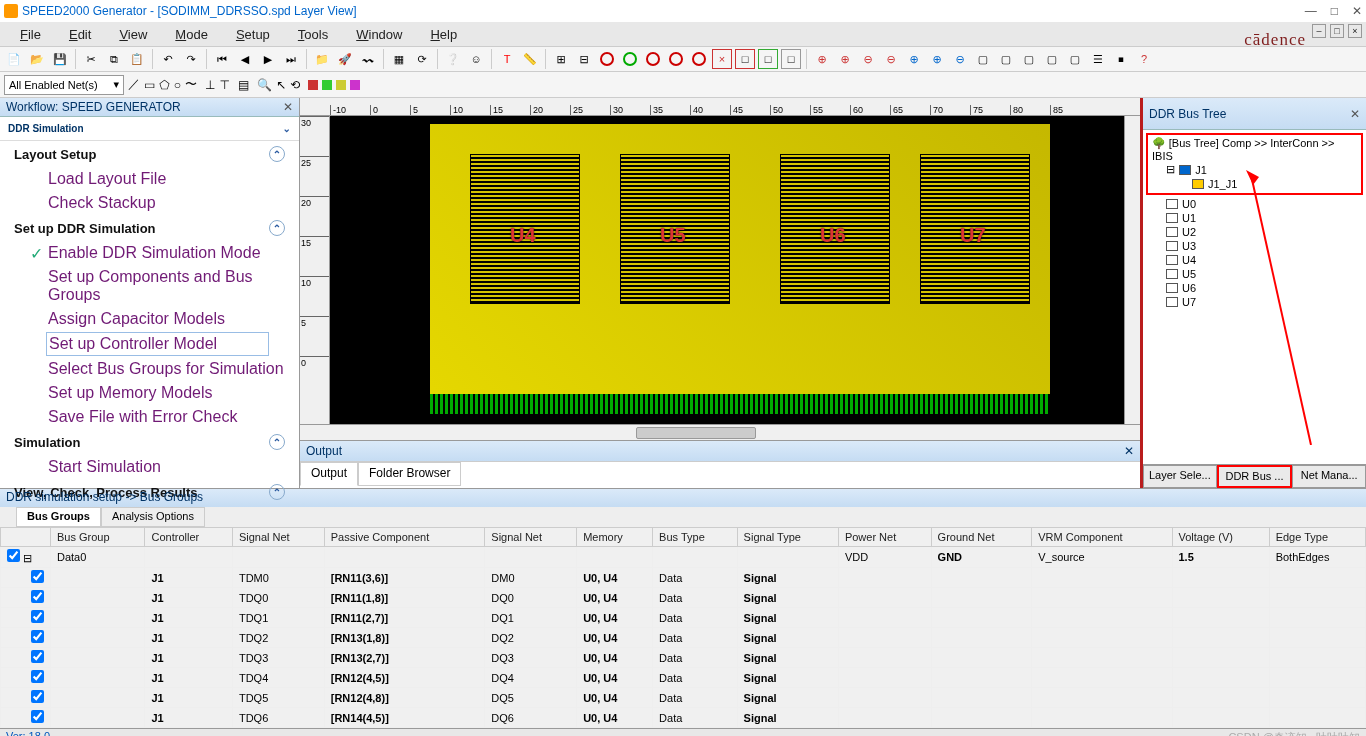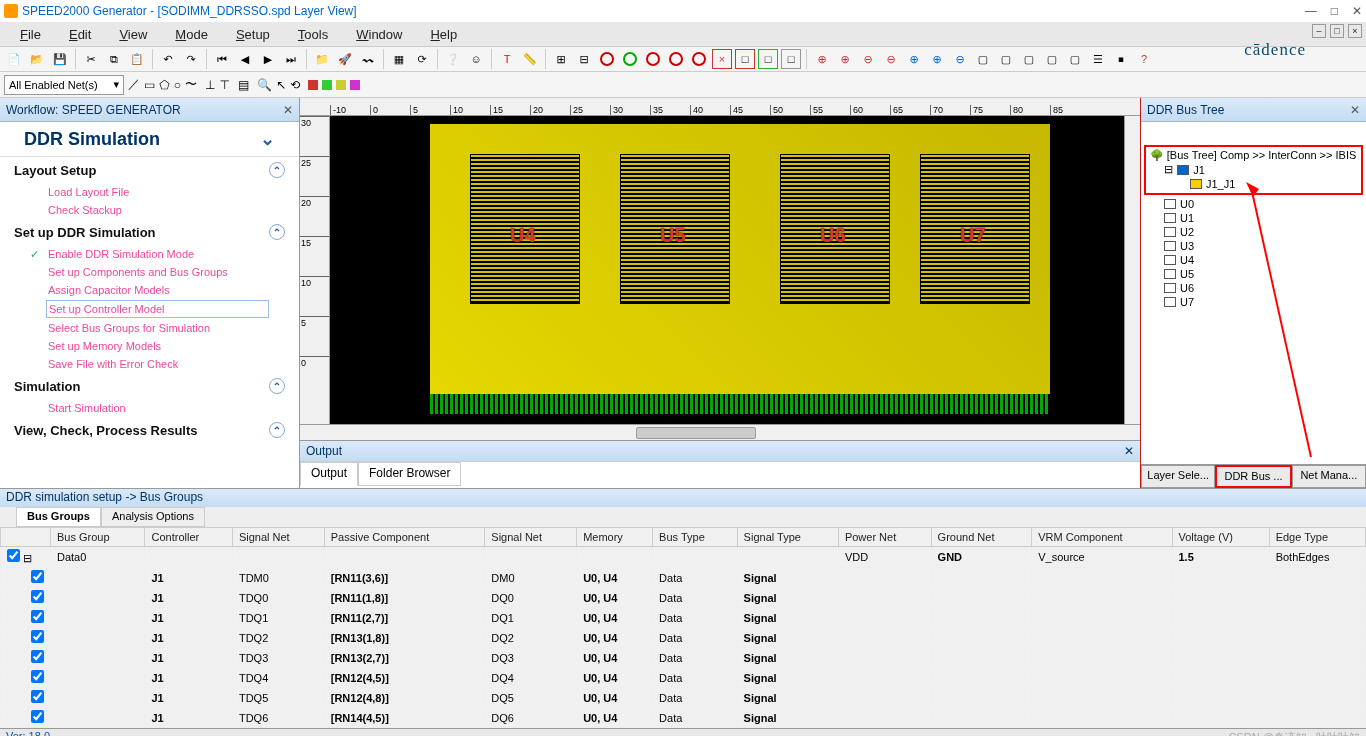--- a/index.html
+++ b/index.html
@@ -6,62 +6,62 @@
 html, body { width: 1366px; height: 736px; overflow: hidden; background: #f0f0f0; font-size: 12px; }
 
 .title-bar { height: 22px; background: #fff; display: flex; align-items: center; padding: 0 4px; color: #0066cc; font-size: 12px; }
 .title-bar .icon { width: 14px; height: 14px; background: #ff9900; border-radius: 2px; margin-right: 4px; }
 .win-ctrl { margin-left: auto; display: flex; gap: 14px; color: #555; }
 .win-ctrl span { cursor: pointer; }
 
 .menu-bar { height: 24px; background: #e8e8e8; display: flex; align-items: center; padding: 0 20px; gap: 28px; color: #222; font-size: 13px; position: relative; }
 .menu-bar .mi { cursor: pointer; }
 .menu-bar .mi u { text-decoration: underline; }
-.brand { position: absolute; right: 60px; top: 18px; font-family: serif; font-size: 17px; letter-spacing: 1px; color: #0c4a6e; }
+.brand { position: absolute; right: 60px; top: 8px; font-family: serif; font-size: 17px; letter-spacing: 1px; color: #7f1d1d; }
 .brand-ctrl { position: absolute; right: 4px; top: 2px; display: flex; gap: 4px; }
 .brand-ctrl span { display:inline-block; width:14px; height:14px; border:1px solid #999; font-size:9px; text-align:center; line-height:12px; }
 
 .toolbar { height: 26px; background: #f5f5f5; border-top: 1px solid #ccc; border-bottom: 1px solid #ccc; display: flex; align-items: center; padding: 0 4px; gap: 3px; overflow: hidden; }
 .toolbar .tb { width: 20px; height: 20px; border: 1px solid transparent; display:inline-flex; align-items:center; justify-content:center; font-size:11px; }
 .toolbar .sep { width: 1px; height: 20px; background: #ccc; margin: 0 2px; }
 .toolbar .circ { width:14px; height:14px; border-radius:50%; border:2px solid; }
 
 .toolbar2 { height: 26px; background: #f5f5f5; border-bottom: 1px solid #ccc; display:flex; align-items:center; padding: 0 4px; gap:4px; }
 .net-combo { width: 120px; height: 20px; border:1px solid #999; background:#fff; font-size:11px; padding:0 4px; display:flex; align-items:center; justify-content:space-between; }
 
 .main-area { display: flex; height: 390px; }
 
 .workflow-panel { width: 300px; border-right: 1px solid #999; background: #fff; display:flex; flex-direction:column; }
-.panel-hdr { height: 24px; background: linear-gradient(#dbeaf9,#c5dcf3); border-bottom:1px solid #9bb; color:#003366; font-size:12px; padding:2px 6px; display:flex; align-items:center; }
+.panel-hdr { height: 32px; background: linear-gradient(#dbeaf9,#c5dcf3); border-bottom:1px solid #9bb; color:#003366; font-size:12px; padding:2px 6px; display:flex; align-items:center; }
 .panel-hdr .close { margin-left:auto; color:#555; cursor:pointer; }
-.ddr-title { font-weight:bold; color:#003366; font-size:18px; padding:6px 24px; border-bottom:1px solid #ddd; display:flex; align-items:center; }
+.ddr-title { font-weight:bold; color:#003366; font-size:10px; padding:6px 8px; border-bottom:1px solid #ddd; display:flex; align-items:center; }
 .ddr-title .chev { margin-left:auto; color:#2a5aa0; }
 .section-hdr { font-weight:bold; color:#111; font-size:13px; padding:5px 14px; display:flex; align-items:center; }
 .section-hdr .chev { margin-left:auto; width:16px; height:16px; border:1px solid #8ac; border-radius:50%; display:flex; align-items:center; justify-content:center; color:#2a5aa0; font-size:10px; }
-.wf-item { color:#ec4899; padding:3px 0 3px 48px; font-size:11px; cursor:pointer; position:relative; }
+.wf-item { color:#701a75; padding:3px 0 3px 48px; font-size:16px; cursor:pointer; position:relative; }
 .wf-item.checked::before { content:"✓"; position:absolute; left:30px; color:#2a7; }
 .wf-item.selected { background:#fff; border:1px solid #99bde5; margin:1px 30px 1px 46px; padding:2px 2px; }
 
 .canvas-wrap { flex:1; display:flex; flex-direction:column; background:#c2410c; position:relative; }
 .ruler-h { height:18px; background:#f0f0f0; border-bottom:1px solid #999; font-size:9px; display:flex; align-items:flex-end; padding-left:30px; overflow:hidden; }
 .ruler-h span { display:inline-block; width:40px; border-left:1px solid #666; padding-left:2px; }
 .canvas-row { flex:1; display:flex; }
 .ruler-v { width:30px; background:#f0f0f0; border-right:1px solid #999; display:flex; flex-direction:column; font-size:9px; }
 .ruler-v span { height:40px; border-top:1px solid #666; padding:1px; }
 .pcb { flex:1; background:#000; position:relative; overflow:hidden; }
 .board { position:absolute; left:100px; top:8px; width:620px; height:290px; background:linear-gradient(45deg,#e6d800,#c5b800); }
 .board .chip { position:absolute; width:110px; height:150px; background:repeating-linear-gradient(0deg,#000,#000 2px,#d4c400 2px,#d4c400 4px); border:1px solid #000; }
 .board .lbl { position:absolute; color:#d33; font-weight:bold; font-size:20px; text-shadow:0 0 2px #000; }
 .board .conn { position:absolute; bottom:0; left:0; right:0; height:20px; background:repeating-linear-gradient(90deg,#0a0,#0a0 3px,#000 3px,#000 5px); }
 .scroll-h { height:16px; background:#f0f0f0; border-top:1px solid #999; position:relative; }
 .scroll-h .thumb { position:absolute; left:40%; width:120px; height:12px; top:2px; background:#ccc; border:1px solid #999; border-radius:2px; }
 .scroll-v { width:16px; background:#f0f0f0; border-left:1px solid #999; }
 
-.ddr-tree { width:226px; border-left:1px solid #b91c1c; background:#fff; display:flex; flex-direction:column; }
-.tree-body { flex:1; padding:3px; font-size:11px; position:relative;margin-top:20px; }
+.ddr-tree { width:226px; border-left:3px solid #b91c1c; background:#fff; display:flex; flex-direction:column; }
+.tree-body { flex:1; padding:3px; font-size:11px; position:relative; }
 .tree-hl { border:2px solid red; padding:2px 4px; margin-bottom:2px; }
 .tree-row { padding:1px 0 1px 20px; display:flex; align-items:center; gap:4px; }
 .tree-row .ico { width:12px; height:10px; border:1px solid #555; background:#fff; display:inline-block; }
 .arrow-red { position:absolute; top:35px; right:45px; width:80px; height:280px; pointer-events:none; }
 
 .right-tabs { height:24px; display:flex; border-top:1px solid #999; }
 .right-tabs .rt { flex:1; border:1px solid #999; background:#eaeaea; font-size:11px; padding:3px 2px; text-align:center; overflow:hidden; white-space:nowrap; cursor:pointer; }
 .right-tabs .rt.hl { border:2px solid red; }
 
 .output-panel { height:48px; border-top:1px solid #999; background:#fff; }

